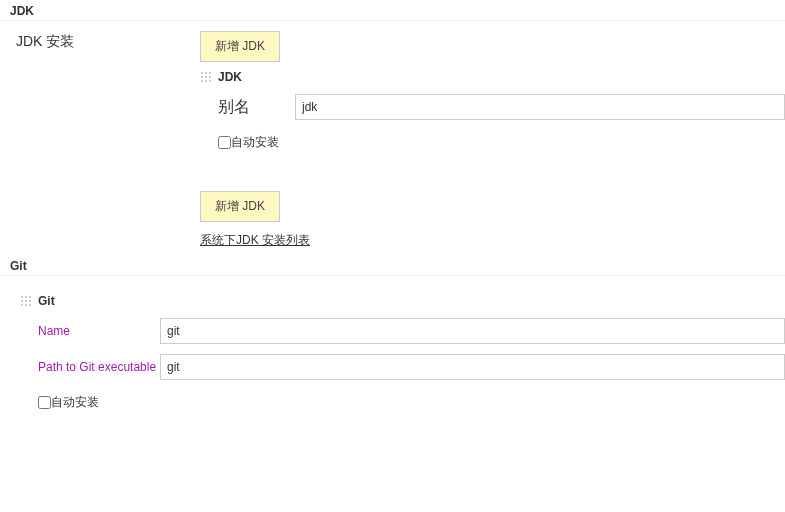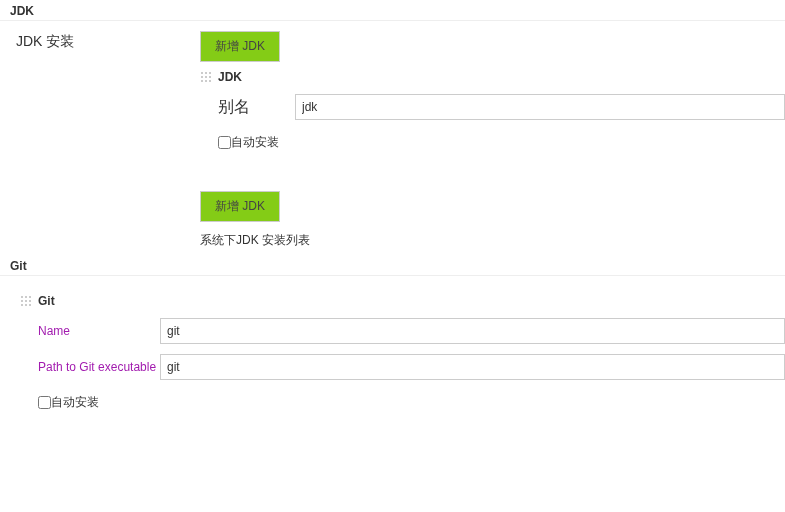--- a/index.html
+++ b/index.html
@@ -27,21 +27,21 @@
     padding: 12px 10px 0 16px;
     color: #333;
     font-size: 14px;
   }
   .right-col {
     flex: 1;
     padding: 10px 0 0 0;
   }
   .btn {
     display: inline-block;
-    background: #84cc16;
+    background: #fef9c3;
     border: 1px solid #ccc;
     color: #444;
     font-size: 12px;
     padding: 6px 14px;
     cursor: pointer;
     font-family: inherit;
   }
   .item-header {
     display: flex;
     align-items: center;
@@ -93,20 +93,21 @@
   .checkbox-row input[type="checkbox"] {
     margin: 0;
     width: 13px;
     height: 13px;
   }
   .spacer { height: 40px; }
   .hint-text {
     margin-top: 10px;
     font-size: 12px;
     color: #333;
+    text-decoration: underline;
   }
   .nested-right {
     padding-left: 20px;
   }
 </style>
 </head>
 <body>
 
 <div class="section-title">JDK</div>
 

